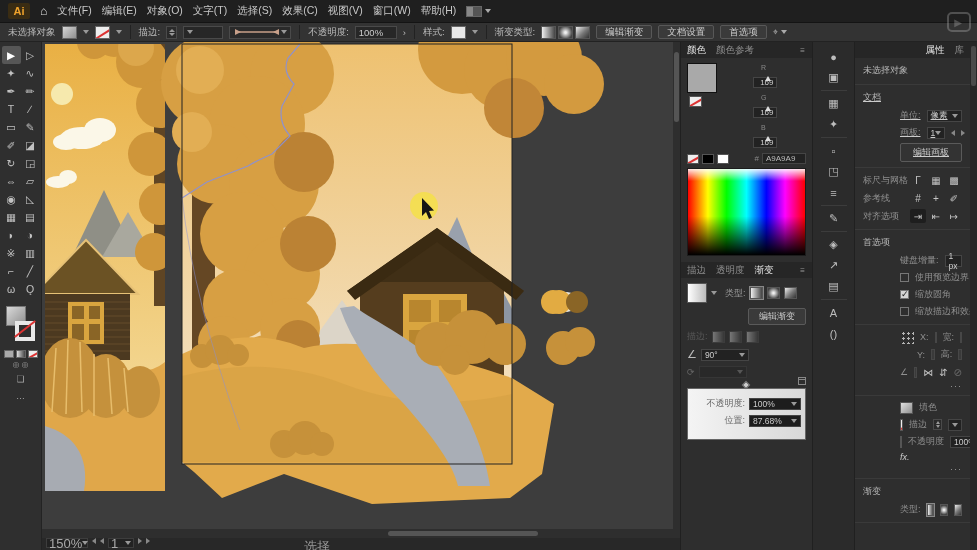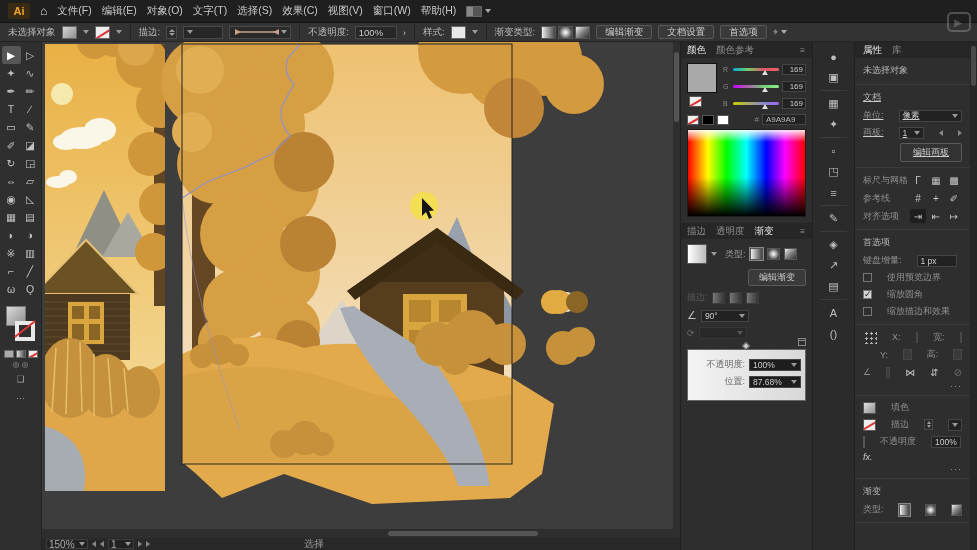--- a/index.html
+++ b/index.html
@@ -56,36 +56,36 @@
   .canvas-col{width:638px;display:flex;flex-direction:column;background:#3d3d3d;}
   .tabbar{height:14px;background:#262626;display:flex;align-items:flex-end;}
   .doctab{height:14px;background:#333;border-right:1px solid #1d1d1d;display:flex;align-items:center;gap:6px;padding:0 7px;font-size:9px;color:#c9c9c9;white-space:nowrap;}
   .doctab .x{color:#999;font-size:9px;}
   .canvas{position:relative;flex:1;overflow:hidden;}
   .canvas svg{position:absolute;left:0;top:0;}
   .vscroll{position:absolute;right:0;top:0;width:7px;height:100%;background:#2e2e2e;}
   .vthumb{position:absolute;left:1px;top:10px;width:5px;height:70px;background:#555;border-radius:3px;}
   .hscroll{height:9px;background:#2e2e2e;position:relative;}
   .hthumb{position:absolute;left:346px;top:2px;width:150px;height:5px;background:#555;border-radius:3px;}
-  .statusbar{height:12px;background:#282828;display:flex;align-items:center;gap:4px;padding:0 4px;font-size:10px;color:#aaa;}
+  .statusbar{height:12px;background:#282828;display:flex;align-items:flex-start;gap:4px;padding:0 4px;font-size:13px;color:#aaa;}
   .zoombox{width:42px;height:10px;background:#222;border:1px solid #3d3d3d;display:flex;align-items:center;justify-content:space-between;padding:0 2px;}
   .navtri{width:0;height:0;border-top:3px solid transparent;border-bottom:3px solid transparent;display:inline-block;}
   .ntl{border-right:4px solid #888;} .ntr{border-left:4px solid #888;}
   .abfield{width:26px;height:10px;background:#222;border:1px solid #3d3d3d;display:flex;align-items:center;justify-content:space-between;padding:0 2px;}
   
   .panelcol{width:132px;background:#2e2e2e;border-left:1px solid #202020;display:flex;flex-direction:column;}
   .ptabs{height:16px;background:#262626;display:flex;align-items:center;padding:0 6px;gap:10px;font-size:9.5px;color:#8e8e8e;}
   .ptabs .on{color:#e4e4e4;}
   .pmenu{margin-left:auto;color:#999;letter-spacing:1px;font-size:8px;}
   .colorbody{padding:5px 6px 4px;display:flex;gap:6px;}
   .bigfill{width:30px;height:30px;background:#a9a9a9;border:1px solid #111;}
   .substroke{position:relative;width:13px;height:11px;background:#eee;border:1px solid #555;margin:3px 0 0 2px;overflow:hidden;}
   .substroke::after{content:"";position:absolute;left:-2px;top:4px;width:18px;height:1.5px;background:#d33;transform:rotate(-30deg);}
   .sliders{flex:1;display:flex;flex-direction:column;gap:6px;padding-top:1px;}
-  .srow{display:flex;align-items:center;gap:3px;}
+  .srow{display:flex;align-items:center;gap:3px;flex-direction:column;}
   .schan{width:7px;color:#888;font-size:7px;}
   .strack{flex:1;height:3px;border-radius:2px;position:relative;background:linear-gradient(90deg,#0ad,#7c6,#dd5566,#e66);}
   .strack.g2{background:linear-gradient(90deg,#c0f,#a6a,#7c7,#8e8);}
   .strack.g3{background:linear-gradient(90deg,#cc0,#aa6,#88c,#96e);}
   .shandle{position:absolute;left:64%;top:2px;width:0;height:0;border-left:3px solid transparent;border-right:3px solid transparent;border-bottom:5px solid #ddd;}
   .sval{width:24px;height:11px;background:#222;border:1px solid #454545;color:#ccc;font-size:8px;display:flex;align-items:center;justify-content:flex-end;padding:0 2px;}
   .swrow{display:flex;align-items:center;gap:3px;padding:1px 6px 4px;}
   .csw{width:12px;height:10px;border:1px solid #555;}
   .csw.none{position:relative;background:#eee;overflow:hidden;}
   .csw.none::after{content:"";position:absolute;left:-2px;top:4px;width:16px;height:1.5px;background:#d33;transform:rotate(-30deg);}
@@ -106,24 +106,24 @@
   .trash{position:absolute;right:-1px;top:-12px;width:8px;height:8px;border:1px solid #888;border-top:3px double #888;}
   .goverlay{position:absolute;left:4px;right:4px;top:8px;display:flex;flex-direction:column;gap:4px;}
   .gorow{display:flex;align-items:center;justify-content:flex-end;gap:4px;color:#666;}
   .gorow .gsel{width:52px;background:#1d1d1d;}
   
   .dock{width:43px;background:#2b2b2b;border-left:1px solid #202020;border-right:1px solid #202020;display:flex;flex-direction:column;align-items:center;padding-top:4px;}
   .dicon{width:30px;height:21px;display:flex;align-items:center;justify-content:center;color:#bdbdbd;font-size:11px;}
   .dsep{width:26px;height:1px;background:#3c3c3c;margin:2px 0;}
   
   .props{width:115px;background:#2e2e2e;display:flex;flex-direction:column;overflow:hidden;font-size:9px;}
-  .props .ptabs{padding-left:8px;}
+  .props .ptabs{padding-left:8px;justify-content:flex-end;}
   .psec{padding:3px 0 4px;border-bottom:1px solid #3a3a3a;}
   .ptitle{color:#b5b5b5;padding:3px 8px;font-size:9px;}
-  .prow{display:flex;align-items:center;gap:15px;padding:2px 8px;}
+  .prow{display:flex;align-items:center;gap:6px;padding:2px 8px;margin-left:37px;}
   .plab{color:#8f8f8f;white-space:nowrap;}
   .sel{flex:1;height:12px;background:#222;border:1px solid #454545;color:#ccc;display:flex;align-items:center;justify-content:space-between;padding:0 3px;font-size:8.5px;}
   .pbtn{margin:2px 8px 1px auto;background:#333;border:1px solid #5a5a5a;border-radius:2px;color:#ccc;font-size:9px;padding:2px 12px;align-self:flex-end;}
   .irow{display:flex;align-items:center;padding:2px 8px;gap:2px;}
   .irow .plab{flex:1;}
   .picon{width:16px;height:14px;display:flex;align-items:center;justify-content:center;color:#c5c5c5;font-size:10px;}
   .picon.pressed{background:#1e1e1e;border-radius:2px;}
   .cb{width:9px;height:9px;border:1px solid #777;background:#2e2e2e;position:relative;flex:none;}
   .cb.checked{background:#d5d5d5;}
   .cb.checked::after{content:"✓";position:absolute;left:0px;top:-2px;color:#222;font-size:9px;}

